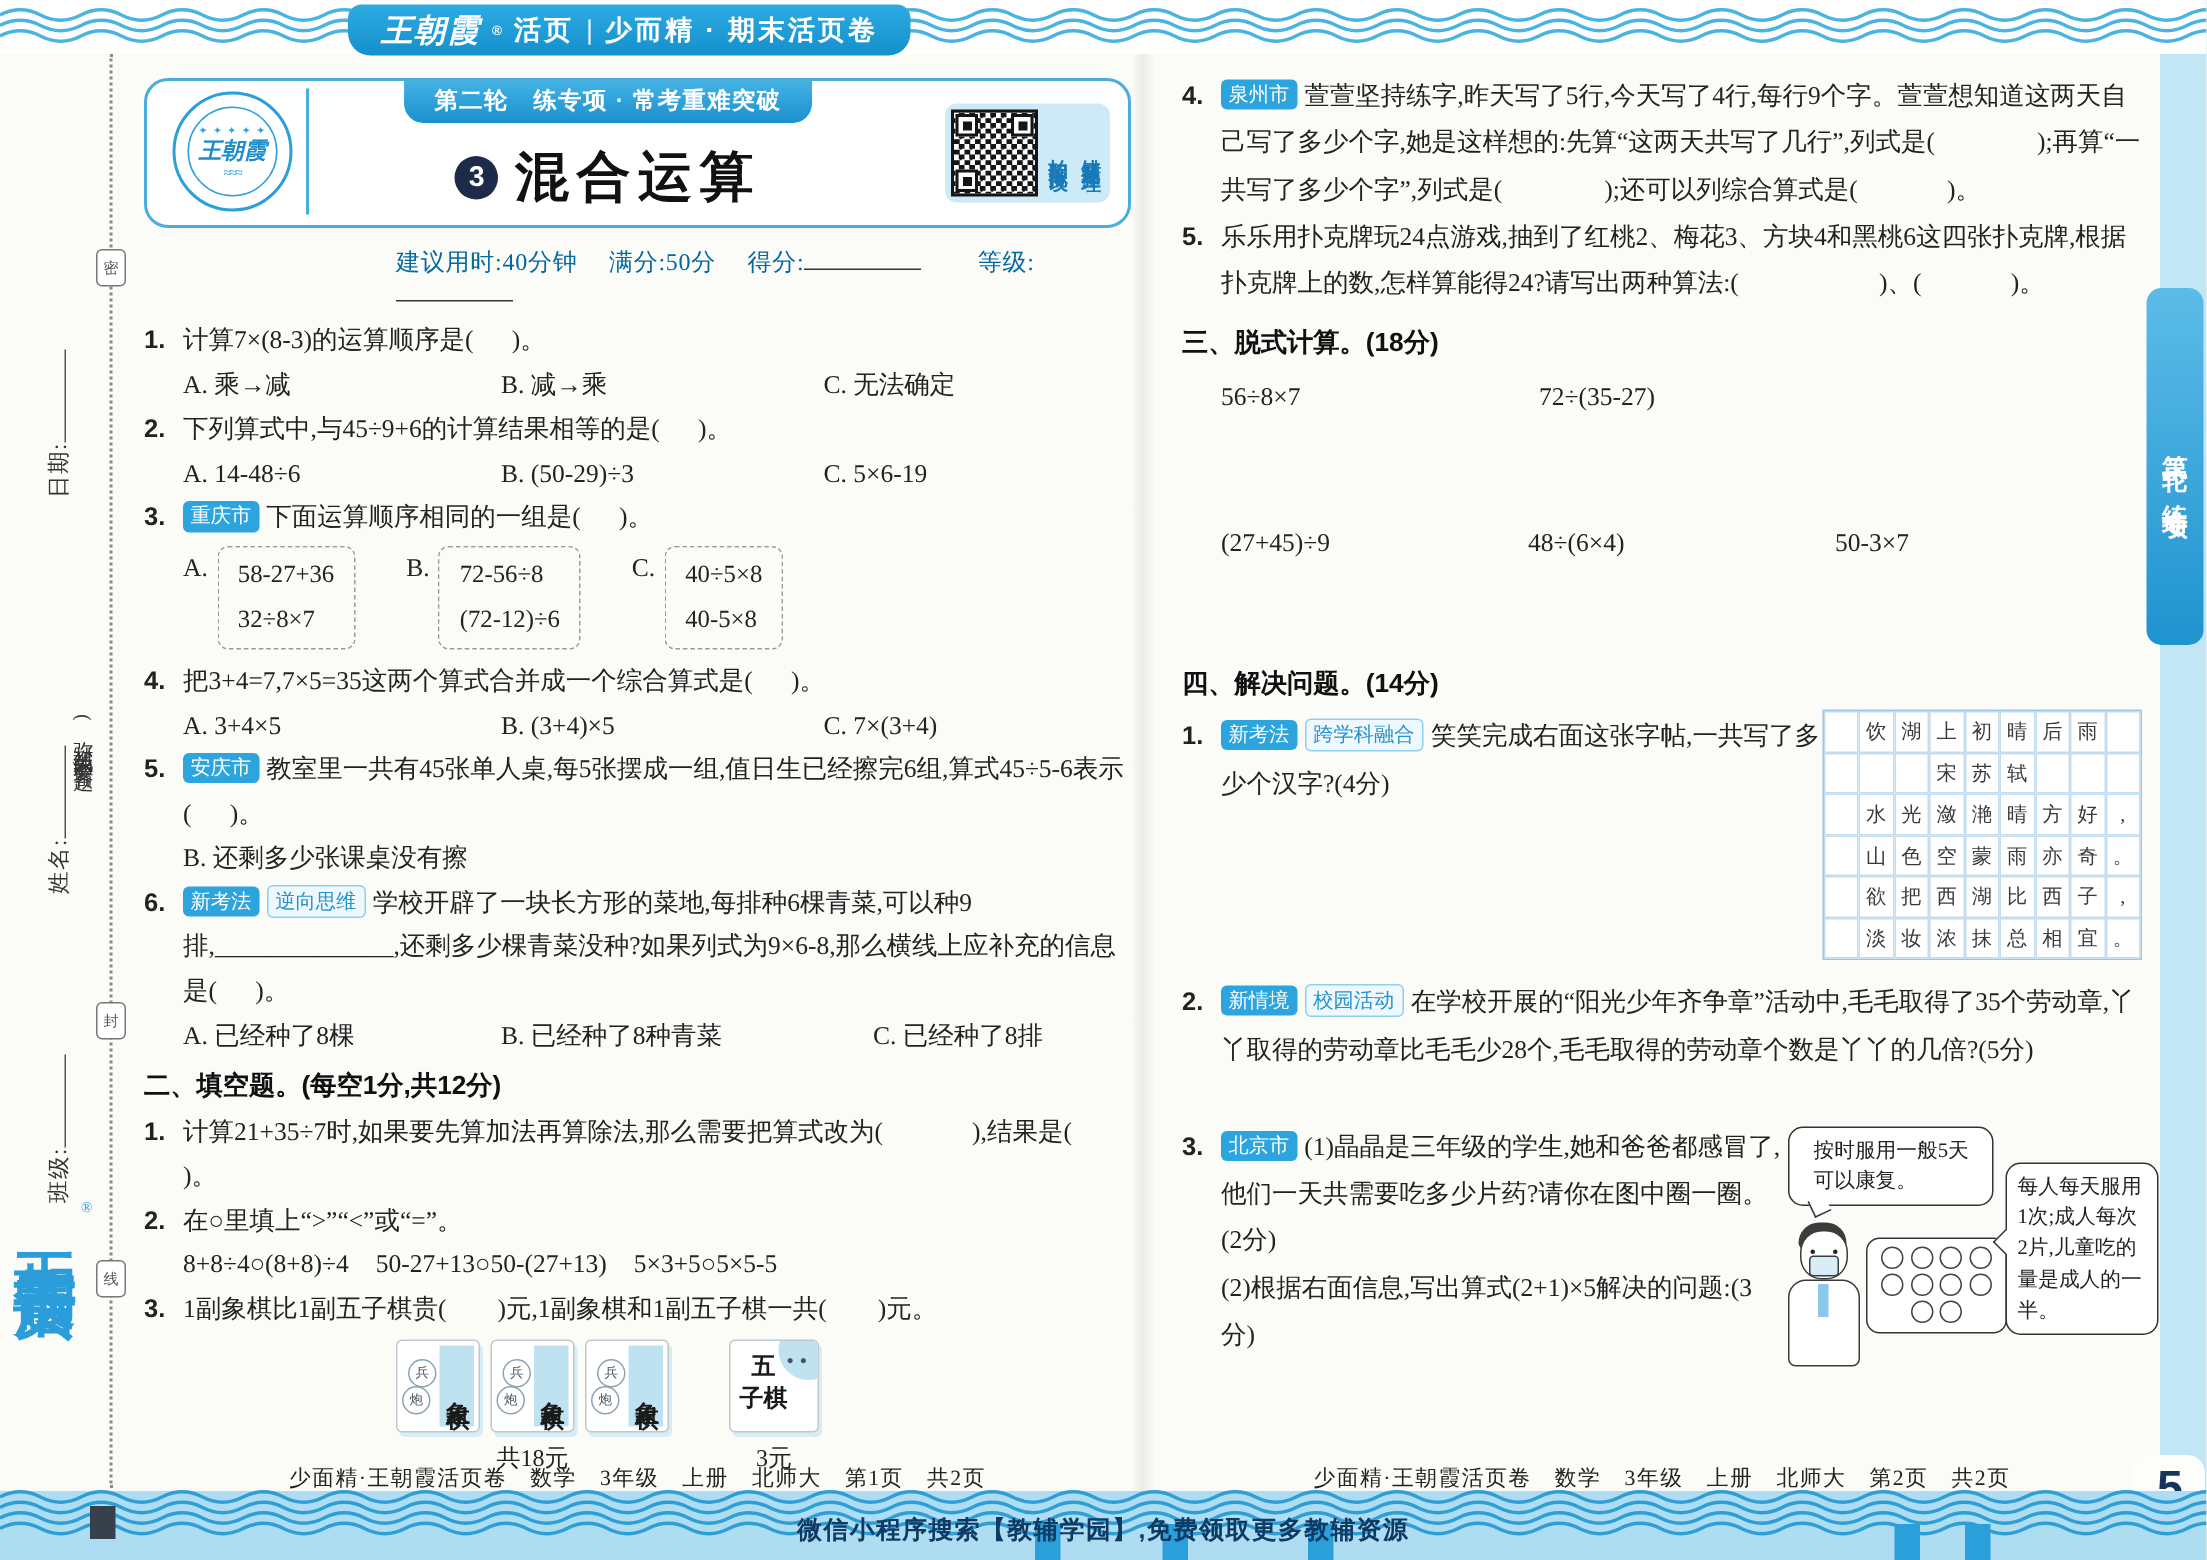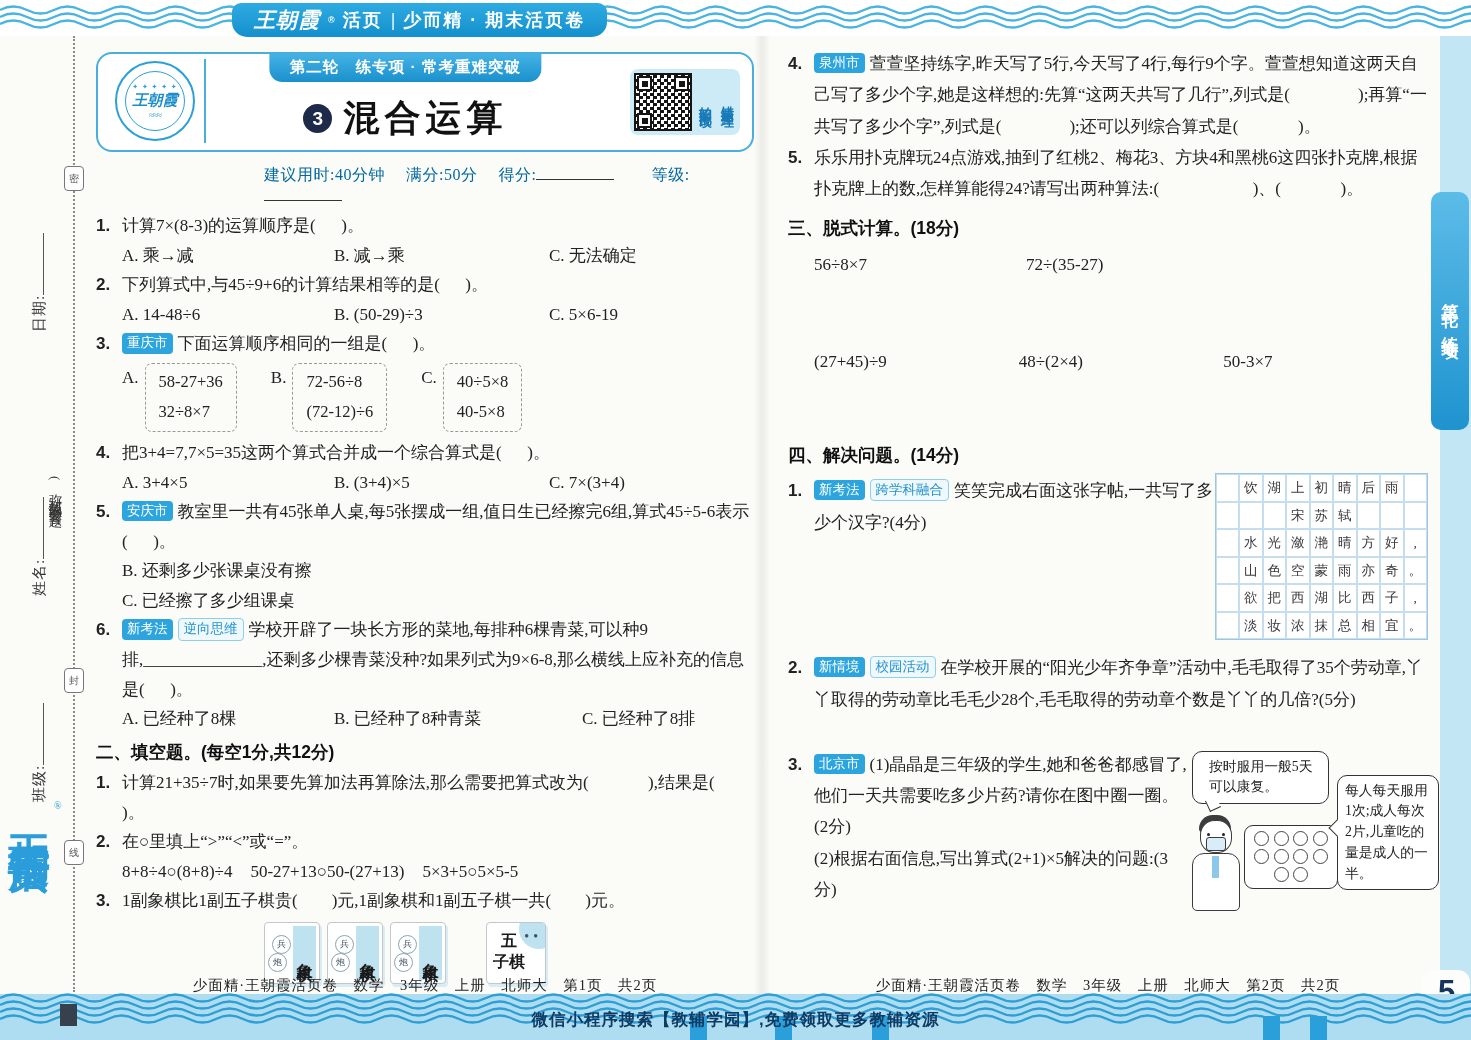--- a/index.html
+++ b/index.html
@@ -305,23 +305,20 @@
       <span class="opt">C. 7×(3+4)</span>
     </div>
 
     <div class="q">
       <span class="q-num">5.</span>
       <span class="q-body"><span class="tag solid">安庆市</span><span>教室里一共有45张单人桌,每5张摆成一组,值日生已经擦完6组,算式45÷5-6表示(      )。</span></span>
     </div>
     <div class="opts">
       <span class="opt">B. 还剩多少张课桌没有擦</span>
     </div>
-    <div class="opts">
-      <span class="opt">C. 已经擦了多少组课桌</span>
-    </div>
 
     <div class="q">
       <span class="q-num">6.</span>
       <span class="q-body"><span class="tag solid">新考法</span><span class="tag outline">逆向思维</span><span>学校开辟了一块长方形的菜地,每排种6棵青菜,可以种9排,______________,还剩多少棵青菜没种?如果列式为9×6-8,那么横线上应补充的信息是(      )。</span></span>
     </div>
     <div class="opts">
       <span class="opt w1">A. 已经种了8棵</span>
       <span class="opt" style="width:248px">B. 已经种了8种青菜</span>
       <span class="opt">C. 已经种了8排</span>
     </div>
@@ -398,21 +395,21 @@
       <span class="q-body">乐乐用扑克牌玩24点游戏,抽到了红桃2、梅花3、方块4和黑桃6这四张扑克牌,根据扑克牌上的数,怎样算能得24?请写出两种算法:(                      )、(              )。</span>
     </div>
 
     <div class="sec-heading" style="margin-top:8px">三、脱式计算。(18分)</div>
     <div class="calc-row r1">
       <span class="calc">56÷8×7</span>
       <span class="calc">72÷(35-27)</span>
     </div>
     <div class="calc-row r2">
       <span class="calc">(27+45)÷9</span>
-      <span class="calc">48÷(2×4)</span>
+      <span class="calc">48÷(6×4)</span>
       <span class="calc">50-3×7</span>
     </div>
 
     <div class="sec-heading s4-gap">四、解决问题。(14分)</div>
 
     <div class="q1r-row">
       <div class="q1r-text">
         <div class="q">
           <span class="q-num">1.</span>
           <span class="q-body"><span class="tag solid">新考法</span><span class="tag outline">跨学科融合</span><span>笑笑完成右面这张字帖,一共写了多少个汉字?(4分)</span></span>

